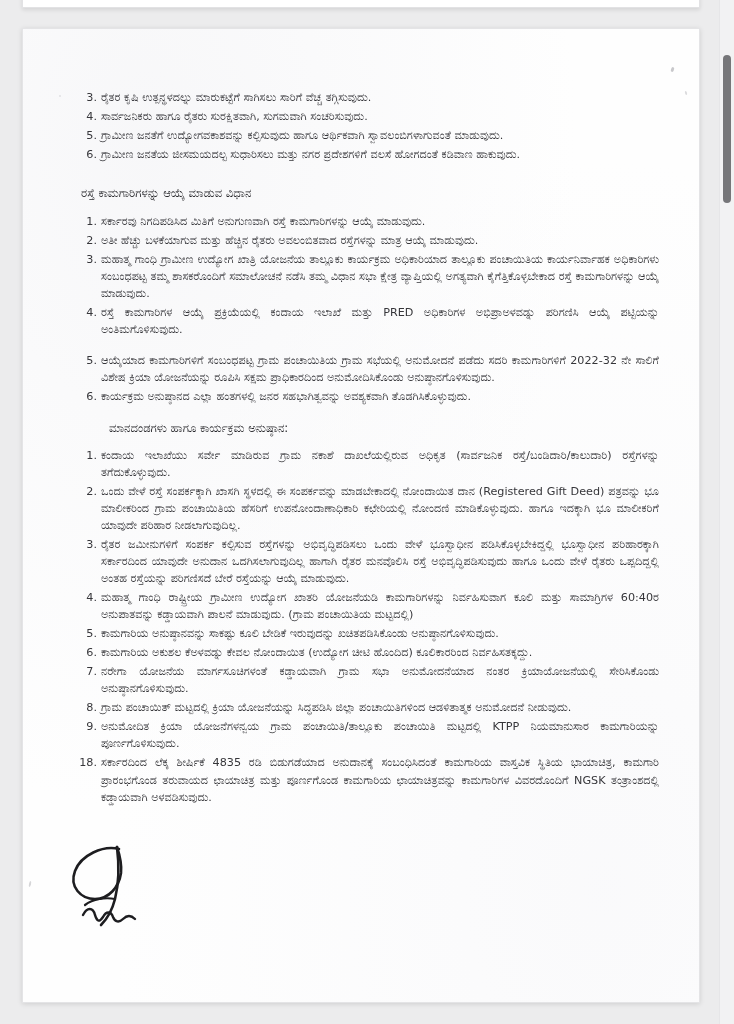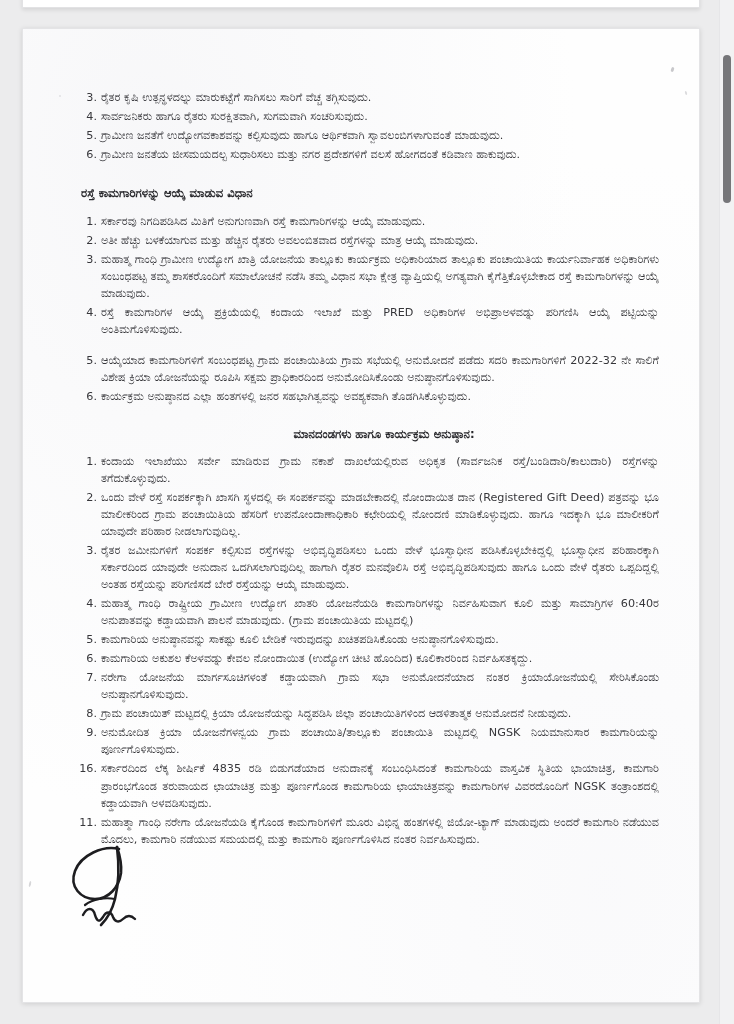--- a/index.html
+++ b/index.html
@@ -72,21 +72,21 @@
     text-align: justify;
     text-justify: inter-word;
     -webkit-font-smoothing: none;
     filter: blur(0.18px) contrast(1.06);
     opacity: 0.93;
   }
 
   .heading {
     font-family: "DejaVu Sans", sans-serif;
     font-size: 11.6px;
-    font-weight: bold;
+    font-weight: normal;
     color: #222226;
     filter: blur(0.18px) contrast(1.06);
     opacity: 0.95;
   }
 
   ol.doc-list {
     list-style: none;
     margin: 0;
     padding: 0;
   }
@@ -106,21 +106,21 @@
     font-family: "DejaVu Sans", sans-serif;
   }
 
   ol.doc-list > li > .txt {
     display: block;
   }
 
   .sec-intro  { margin-top: 0px; }
   .sec-head-1 { margin: 23px 0 13px 6px; }
   .sec-list-1 { margin-left: 16px; }
-  .sec-head-2 { margin: 22px 0 12px 34px; text-align: center; }
+  .sec-head-2 { margin: 16px 0 12px 34px; }
   .sec-list-2 { margin-left: 6px; }
 
   .gap-before { margin-top: 14px; }
 
   
   .signature {
     position: absolute;
     left: 38px;
     top: 812px;
     width: 104px;
@@ -256,29 +256,25 @@
         <li>
           <span class="num">7.</span>
           <span class="txt">ನರೇಗಾ ಯೋಜನೆಯ ಮಾರ್ಗಸೂಚಿಗಳಂತೆ ಕಡ್ಡಾಯವಾಗಿ ಗ್ರಾಮ ಸಭಾ ಅನುಮೋದನೆಯಾದ ನಂತರ ಕ್ರಿಯಾಯೋಜನೆಯಲ್ಲಿ ಸೇರಿಸಿಕೊಂಡು ಅನುಷ್ಠಾನಗೊಳಿಸುವುದು.</span>
         </li>
         <li>
           <span class="num">8.</span>
           <span class="txt">ಗ್ರಾಮ ಪಂಚಾಯಿತ್ ಮಟ್ಟದಲ್ಲಿ ಕ್ರಿಯಾ ಯೋಜನೆಯನ್ನು ಸಿದ್ಧಪಡಿಸಿ ಜಿಲ್ಲಾ ಪಂಚಾಯಿತಿಗಳಿಂದ ಆಡಳಿತಾತ್ಮಕ ಅನುಮೋದನೆ ನೀಡುವುದು.</span>
         </li>
         <li>
           <span class="num">9.</span>
-          <span class="txt">ಅನುಮೋದಿತ ಕ್ರಿಯಾ ಯೋಜನೆಗಳನ್ವಯ ಗ್ರಾಮ ಪಂಚಾಯಿತಿ/ತಾಲ್ಲೂಕು ಪಂಚಾಯಿತಿ ಮಟ್ಟದಲ್ಲಿ NGSK ನಿಯಮಾನುಸಾರ ಕಾಮಗಾರಿಯನ್ನು ಪೂರ್ಣಗೊಳಿಸುವುದು.</span>
-        </li>
-        <li>
-          <span class="num">16.</span>
+          <span class="txt">ಅನುಮೋದಿತ ಕ್ರಿಯಾ ಯೋಜನೆಗಳನ್ವಯ ಗ್ರಾಮ ಪಂಚಾಯಿತಿ/ತಾಲ್ಲೂಕು ಪಂಚಾಯಿತಿ ಮಟ್ಟದಲ್ಲಿ KTPP ನಿಯಮಾನುಸಾರ ಕಾಮಗಾರಿಯನ್ನು ಪೂರ್ಣಗೊಳಿಸುವುದು.</span>
+        </li>
+        <li>
+          <span class="num">18.</span>
           <span class="txt">ಸರ್ಕಾರದಿಂದ ಲೆಕ್ಕ ಶೀರ್ಷಿಕೆ 4835 ರಡಿ ಬಿಡುಗಡೆಯಾದ ಅನುದಾನಕ್ಕೆ ಸಂಬಂಧಿಸಿದಂತೆ ಕಾಮಗಾರಿಯ ವಾಸ್ತವಿಕ ಸ್ಥಿತಿಯ ಭಾಯಾಚಿತ್ರ, ಕಾಮಗಾರಿ ಪ್ರಾರಂಭಗೊಂಡ ತರುವಾಯದ ಛಾಯಾಚಿತ್ರ ಮತ್ತು ಪೂರ್ಣಗೊಂಡ ಕಾಮಗಾರಿಯ ಛಾಯಾಚಿತ್ರವನ್ನು ಕಾಮಗಾರಿಗಳ ವಿವರದೊಂದಿಗೆ NGSK ತಂತ್ರಾಂಶದಲ್ಲಿ ಕಡ್ಡಾಯವಾಗಿ ಅಳವಡಿಸುವುದು.</span>
-        </li>
-        <li>
-          <span class="num">11.</span>
-          <span class="txt">ಮಹಾತ್ಮಾ ಗಾಂಧಿ ನರೇಗಾ ಯೋಜನೆಯಡಿ ಕೈಗೊಂಡ ಕಾಮಗಾರಿಗಳಿಗೆ ಮೂರು ವಿಭಿನ್ನ ಹಂತಗಳಲ್ಲಿ ಜಿಯೋ-ಟ್ಯಾಗ್ ಮಾಡುವುದು ಅಂದರೆ ಕಾಮಗಾರಿ ನಡೆಯುವ ಮೊದಲು, ಕಾಮಗಾರಿ ನಡೆಯುವ ಸಮಯದಲ್ಲಿ ಮತ್ತು ಕಾಮಗಾರಿ ಪೂರ್ಣಗೊಳಿಸಿದ ನಂತರ ನಿರ್ವಹಿಸುವುದು.</span>
         </li>
       </ol>
 
     </div>
 
     <div class="signature">
       <svg width="104" height="96" viewBox="0 0 104 96" fill="none" xmlns="http://www.w3.org/2000/svg" aria-hidden="true">
         <path d="M58 8 C42 4, 20 14, 14 30 C8 46, 20 58, 34 58 C48 58, 58 46, 60 32 C61 22, 58 12, 56 6" stroke="#1d1d20" stroke-width="2.6" stroke-linecap="round" fill="none"></path>
         <path d="M56 6 C58 22, 58 42, 54 58 C51 70, 46 78, 40 84" stroke="#1d1d20" stroke-width="2.6" stroke-linecap="round" fill="none"></path>
         <path d="M24 64 C32 58, 44 56, 54 58" stroke="#1d1d20" stroke-width="2.2" stroke-linecap="round" fill="none"></path>

